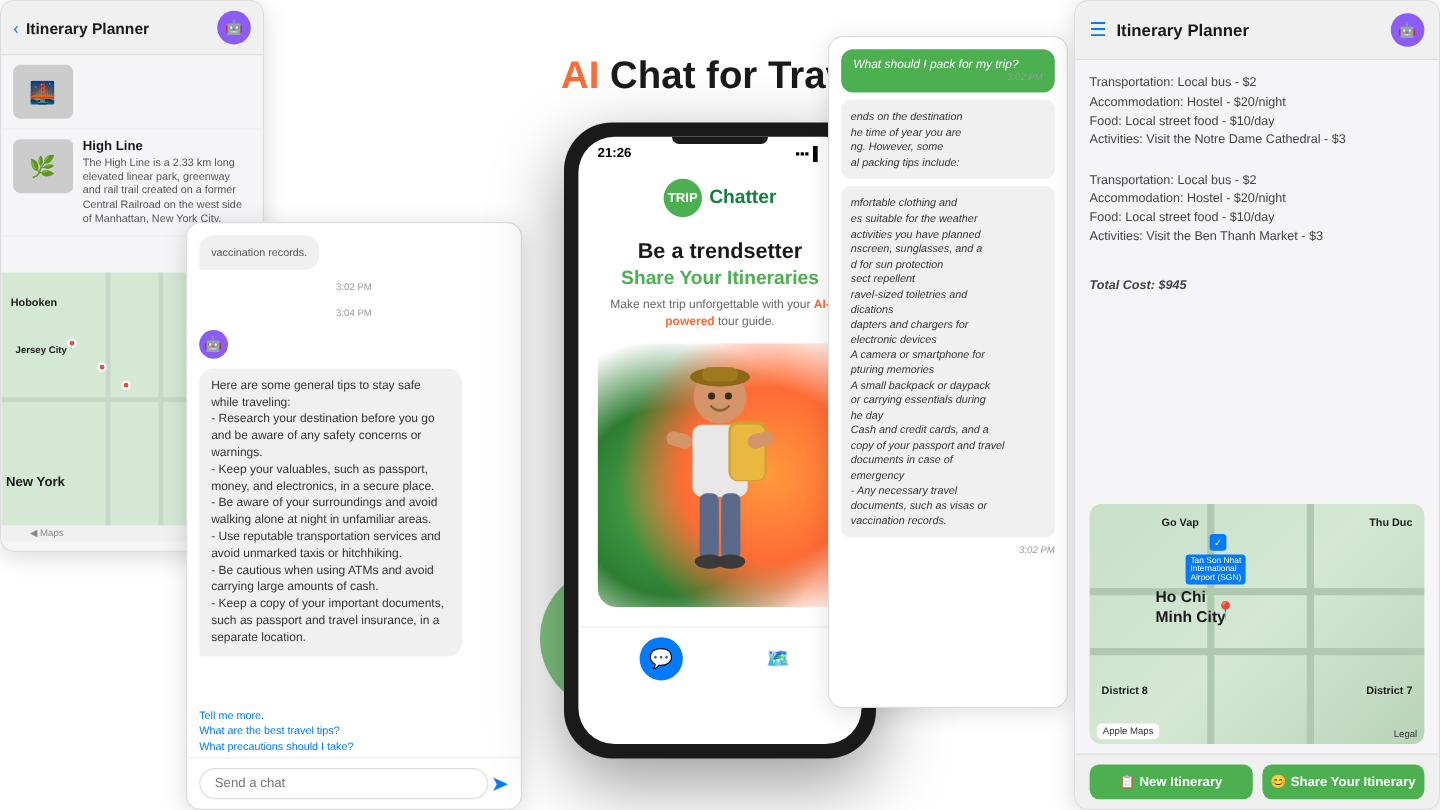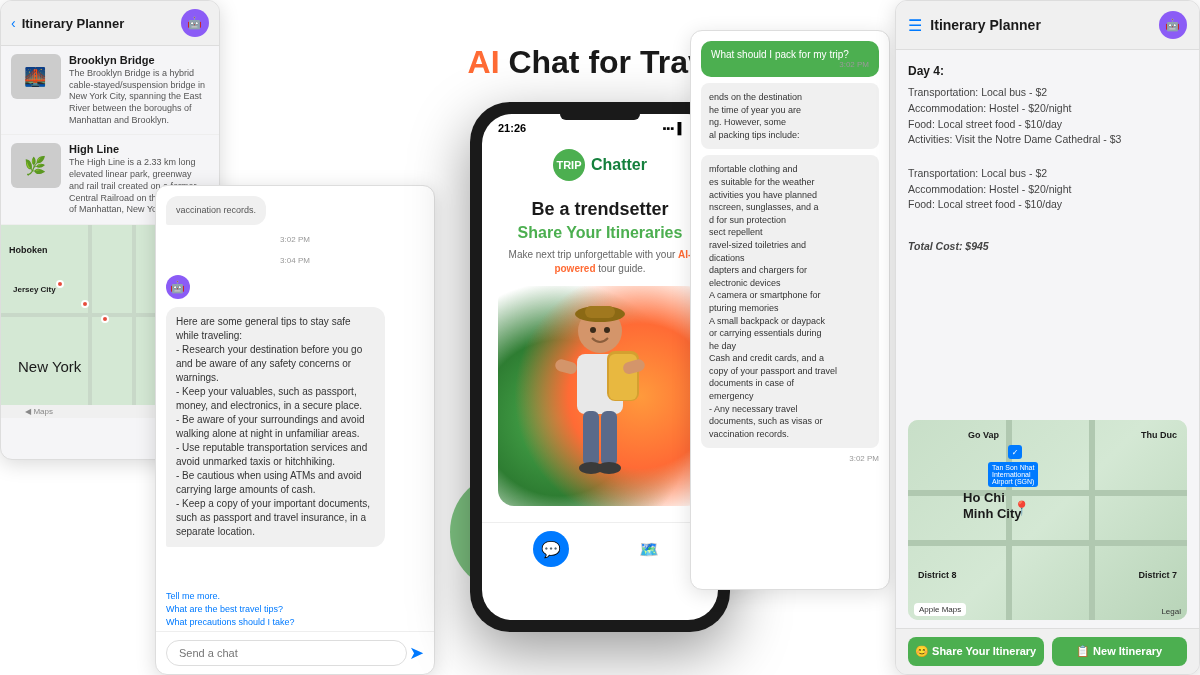--- a/index.html
+++ b/index.html
@@ -82,24 +82,25 @@
       background: linear-gradient(135deg, #228B22 0%, #90EE90 100%);
       position: relative;
     }
     .highline-img::after {
       content: '🌿';
       position: absolute; top: 50%; left: 50%;
       transform: translate(-50%,-50%);
       font-size: 18px;
     }
     #left-panel .lp-map {
-      height: 180px;
+      height: 211px;
       background: #e8f4f0;
       position: relative;
       overflow: hidden;
+      margin-top: 30px;
     }
     .map-bg {
       width: 100%; height: 100%;
       background: #d4e8d4;
       position: relative;
     }
     .map-road {
       position: absolute;
       background: #b8d4c8;
     }
@@ -361,20 +362,21 @@
       height: 560px;
       background: white;
       border-radius: 12px;
       border: 1px solid #ddd;
       box-shadow: 0 4px 20px rgba(0,0,0,0.12);
       overflow: hidden;
       padding: 10px;
       display: flex;
       flex-direction: column;
       gap: 6px;
+      font-style: italic;
     }
     .right-chat-header {
       background: #4CAF50;
       color: white;
       border-radius: 10px;
       padding: 8px 10px;
       font-size: 10px;
     }
     .right-msg-bot {
       background: #f0f0f0;
@@ -526,42 +528,38 @@
   <div class="lp-header">
     <div style="display:flex;align-items:center;gap:6px;">
       <span style="font-size:14px;color:#007AFF;">‹</span>
       <span class="lp-title">Itinerary Planner</span>
     </div>
     <div class="lp-avatar">🤖</div>
   </div>
 
   <div class="lp-item">
     <div class="lp-item-img brooklyn-img"></div>
-    <div class="lp-item-text">
-      <h4>Brooklyn Bridge</h4>
-      <p>The Brooklyn Bridge is a hybrid cable-stayed/suspension bridge in New York City, spanning the East River between the boroughs of Manhattan and Brooklyn.</p>
-    </div>
   </div>
 
   <div class="lp-item">
     <div class="lp-item-img highline-img"></div>
     <div class="lp-item-text">
       <h4>High Line</h4>
       <p>The High Line is a 2.33 km long elevated linear park, greenway and rail trail created on a former Central Railroad on the west side of Manhattan, New York City.</p>
     </div>
   </div>
 
   <div class="lp-map">
     <div class="map-bg">
       <div class="map-road" style="top:50%;left:0;width:100%;height:4px;transform:translateY(-50%);background:#c8d8c8;"></div>
       <div class="map-road" style="top:0;left:40%;width:4px;height:100%;background:#c8d8c8;"></div>
       <div class="map-road" style="top:0;left:60%;width:4px;height:100%;background:#c8d8c8;"></div>
       <span class="map-label" style="top:20px;left:8px;">Hoboken</span>
       <span class="map-label" style="top:20px;right:8px;font-size:8px;">BROOKLYN</span>
-      <span class="map-label" style="bottom:30px;left:17px;font-size:15px;font-weight:400;">New York</span>
+      <span class="map-label" style="bottom:30px;left:4px;font-size:11px;font-weight:700;">New York</span>
       <span class="map-label" style="top:60px;left:12px;font-size:8px;">Jersey City</span>
       <div class="map-pin" style="top:55px;left:55px;"></div>
       <div class="map-pin" style="top:75px;left:80px;"></div>
       <div class="map-pin" style="top:90px;left:100px;"></div>
     </div>
   </div>
   <div style="font-size:8px;color:#888;padding:2px 24px;background:#f0f0f0;">◀ Maps</div>
 </div>
 
 <div id="chat-left">
@@ -701,29 +699,29 @@
 
 <div id="right-panel">
   <div class="rp-header">
     <div style="display:flex;align-items:center;gap:8px;">
       <span style="font-size:16px;color:#007AFF;">☰</span>
       <span class="rp-title">Itinerary Planner</span>
     </div>
     <div style="width:28px;height:28px;border-radius:50%;background:#8b5cf6;display:flex;align-items:center;justify-content:center;font-size:12px;">🤖</div>
   </div>
   <div class="rp-body">
-    <div class="rp-day">Day 4:</div>
     <p>Transportation: Local bus - $2</p>
     <p>Accommodation: Hostel - $20/night</p>
     <p>Food: Local street food - $10/day</p>
     <p>Activities: Visit the Notre Dame Cathedral - $3</p>
     <br>
     <p>Transportation: Local bus - $2</p>
     <p>Accommodation: Hostel - $20/night</p>
     <p>Food: Local street food - $10/day</p>
+    <p>Activities: Visit the Ben Thanh Market - $3</p>
     <br>
     <p class="rp-total">Total Cost: $945</p>
   </div>
 
   <div class="rp-map">
     <div class="rp-map-inner">
 
       <div class="rp-map-road-h" style="top:35%;"></div>
       <div class="rp-map-road-h" style="top:60%;"></div>
       <div class="rp-map-road-v" style="left:35%;"></div>
@@ -739,16 +737,16 @@
         <span style="color:white;font-size:8px;">✓</span>
       </div>
       <div class="rp-map-airport" style="top:42px;left:80px;">Tan Son Nhat<br>International<br>Airport (SGN)</div>
 
       <span class="rp-map-pin" style="top:80px;left:105px;">📍</span>
       <div class="apple-maps-badge">Apple Maps</div>
       <span style="position:absolute;bottom:4px;right:6px;font-size:8px;color:#333;">Legal</span>
     </div>
   </div>
   <div class="rp-footer">
+    <button class="rp-btn new">📋 New Itinerary</button>
     <button class="rp-btn share">😊 Share Your Itinerary</button>
-    <button class="rp-btn new">📋 New Itinerary</button>
   </div>
 </div>
 
 </body></html>

